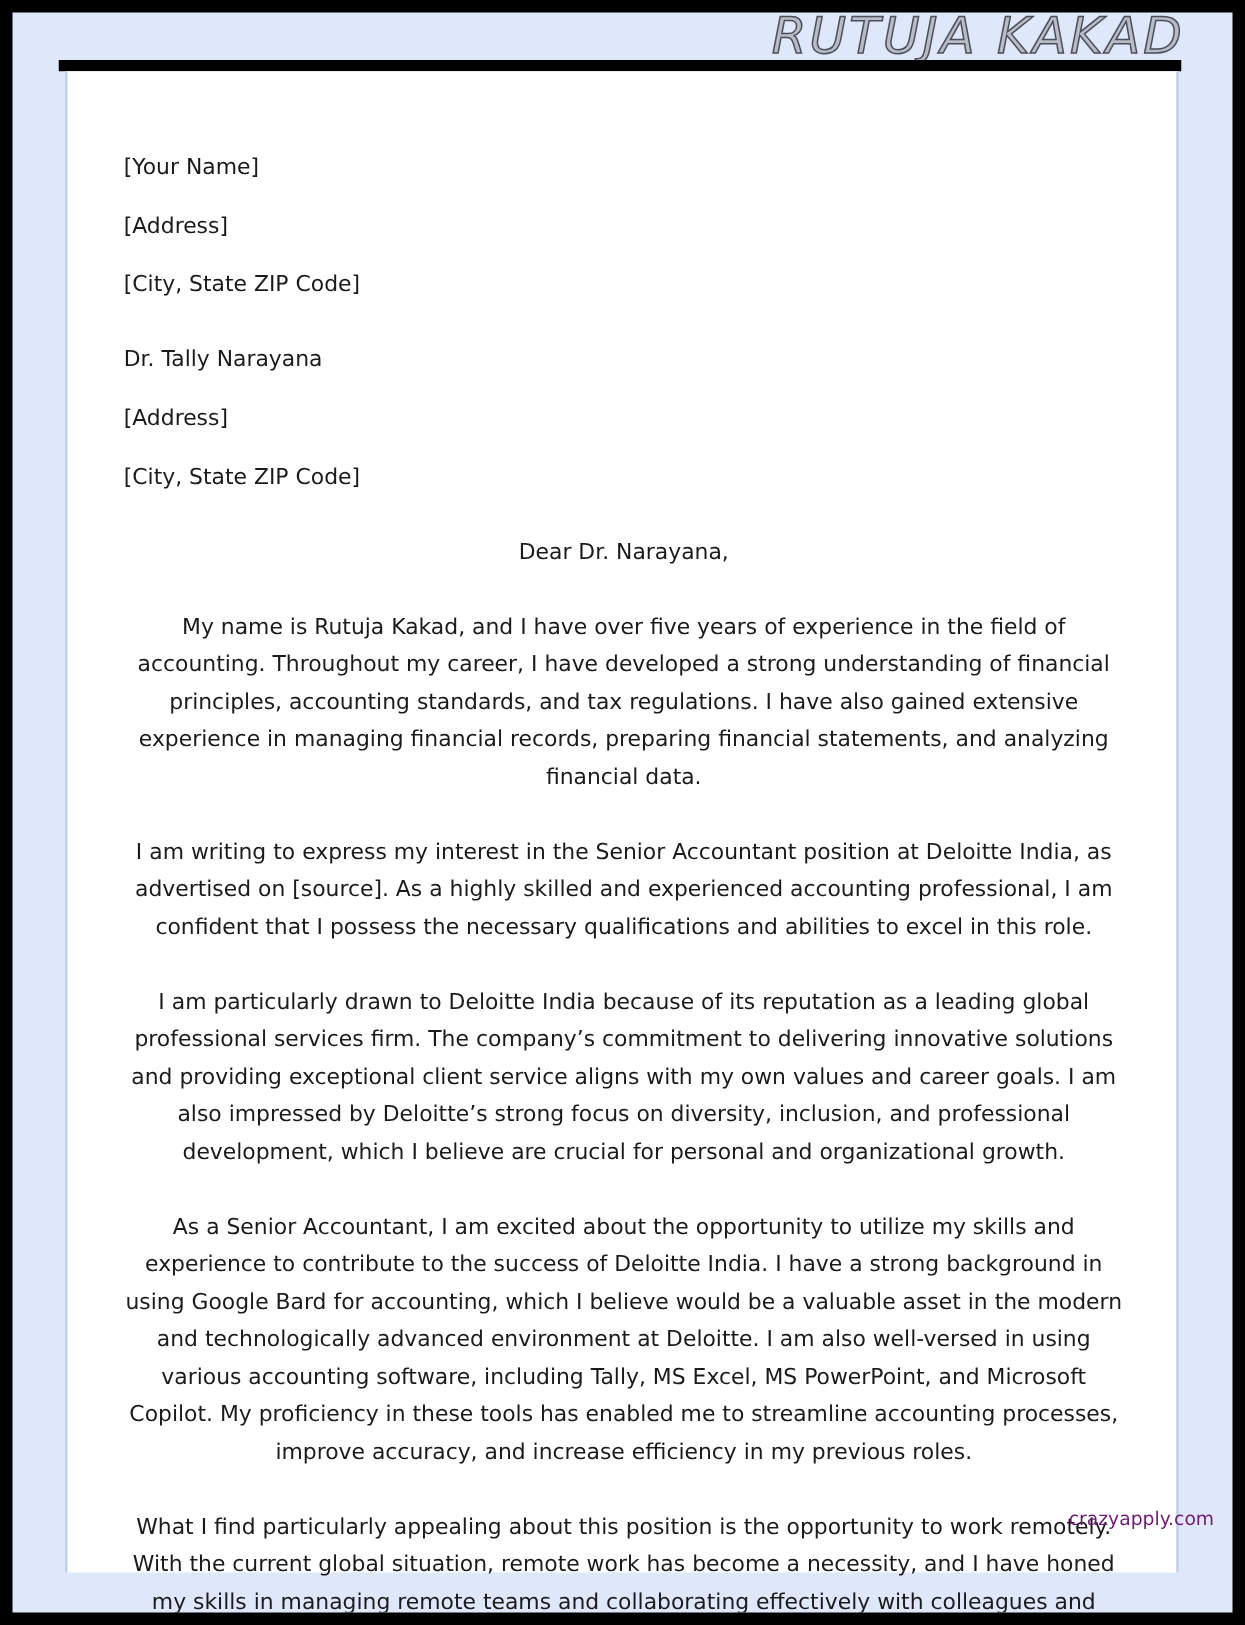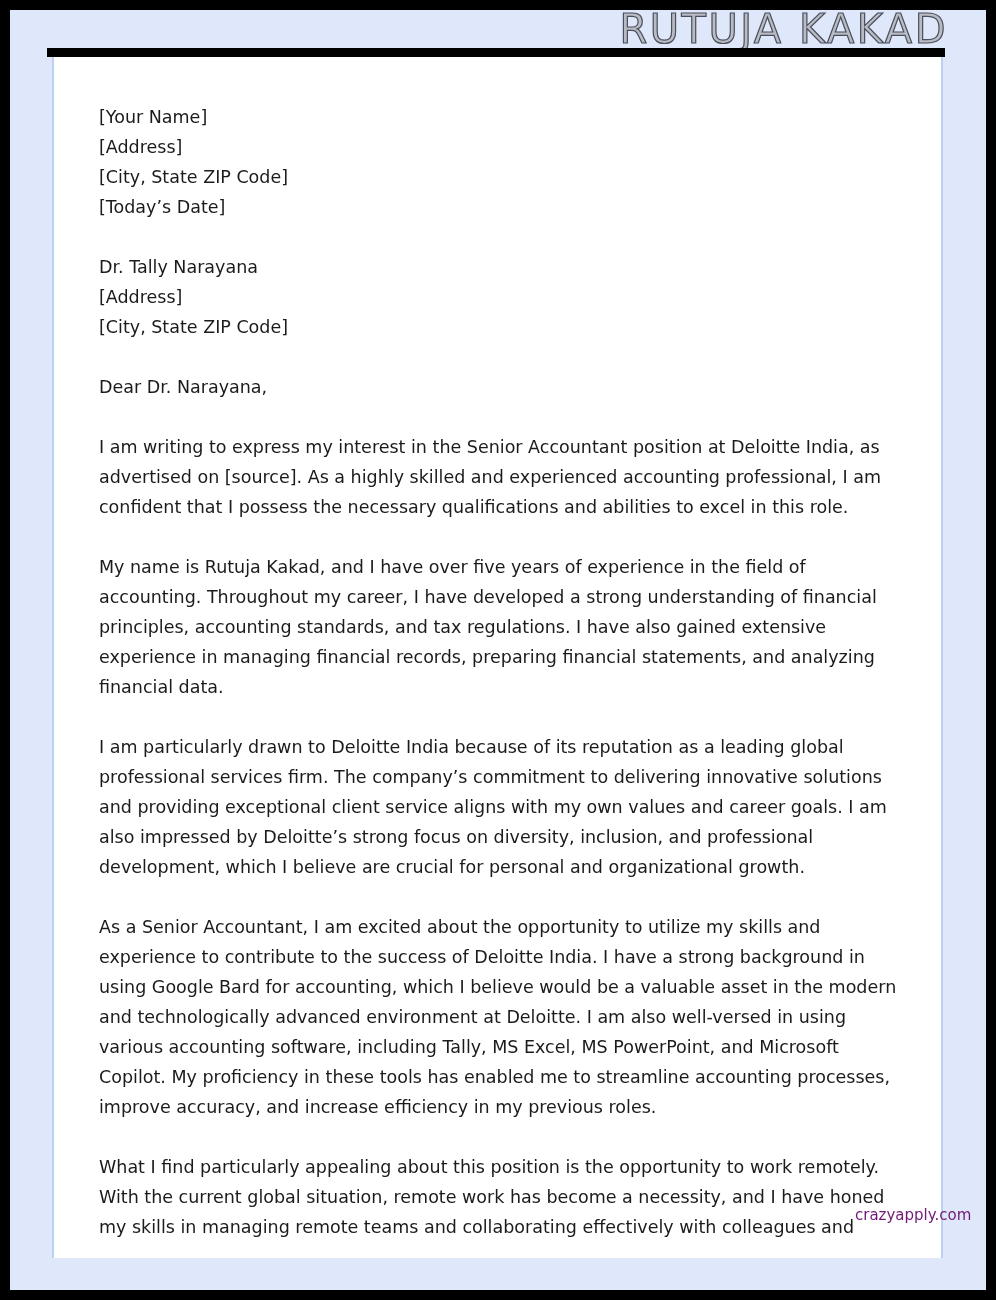--- a/index.html
+++ b/index.html
@@ -38,20 +38,21 @@
     right: 38px;
     top: -4px;
     font-family: "DejaVu Sans", sans-serif;
     font-size: 40px;
     font-weight: 400;
     letter-spacing: 2.5px;
     line-height: 46px;
     color: #b9bcc4;
     -webkit-text-stroke: 1.2px #4a4f5c;
     white-space: nowrap;
+    font-style: italic;
   }
 
   
   #header-rule {
     position: absolute;
     left: 37px;
     top: 38px;
     width: 898px;
     height: 9px;
     background: #000000;
@@ -76,30 +77,31 @@
     left: 89px;
     top: 92px;
     width: 800px;
     font-family: "DejaVu Sans", sans-serif;
     font-size: 17.5px;
     line-height: 30px;
     color: #1b1b1b;
   }
   .addr-line {
     white-space: nowrap;
+    margin-top: 17px;
   }
   .block {
     margin: 0 0 30px 0;
   }
   .block:last-child {
     margin-bottom: 0;
   }
   .para {
     margin: 0 0 30px 0;
-    text-align: left;
+    text-align: center;
   }
 
   
   #watermark {
     position: absolute;
     left: 845px;
     top: 1196px;
     font-family: "DejaVu Sans", sans-serif;
     font-size: 15px;
     line-height: 18px;
@@ -120,33 +122,32 @@
   <div id="header-rule"></div>
 
   <div id="letter-sheet"></div>
 
   <div id="letter-body">
 
     <div class="block">
       <div class="addr-line">[Your Name]</div>
       <div class="addr-line">[Address]</div>
       <div class="addr-line">[City, State ZIP Code]</div>
-      <div class="addr-line">[Today’s Date]</div>
     </div>
 
     <div class="block">
       <div class="addr-line">Dr. Tally Narayana</div>
       <div class="addr-line">[Address]</div>
       <div class="addr-line">[City, State ZIP Code]</div>
     </div>
 
     <p class="para">Dear Dr. Narayana,</p>
 
+    <p class="para">My name is Rutuja Kakad, and I have over five years of experience in the field of accounting. Throughout my career, I have developed a strong understanding of financial principles, accounting standards, and tax regulations. I have also gained extensive experience in managing financial records, preparing financial statements, and analyzing financial data.</p>
     <p class="para">I am writing to express my interest in the Senior Accountant position at Deloitte India, as advertised on [source]. As a highly skilled and experienced accounting professional, I am confident that I possess the necessary qualifications and abilities to excel in this role.</p>
-    <p class="para">My name is Rutuja Kakad, and I have over five years of experience in the field of accounting. Throughout my career, I have developed a strong understanding of financial principles, accounting standards, and tax regulations. I have also gained extensive experience in managing financial records, preparing financial statements, and analyzing financial data.</p>
     <p class="para">I am particularly drawn to Deloitte India because of its reputation as a leading global professional services firm. The company’s commitment to delivering innovative solutions and providing exceptional client service aligns with my own values and career goals. I am also impressed by Deloitte’s strong focus on diversity, inclusion, and professional development, which I believe are crucial for personal and organizational growth.</p>
     <p class="para">As a Senior Accountant, I am excited about the opportunity to utilize my skills and experience to contribute to the success of Deloitte India. I have a strong background in using Google Bard for accounting, which I believe would be a valuable asset in the modern and technologically advanced environment at Deloitte. I am also well-versed in using various accounting software, including Tally, MS Excel, MS PowerPoint, and Microsoft Copilot. My proficiency in these tools has enabled me to streamline accounting processes, improve accuracy, and increase efficiency in my previous roles.</p>
     <p class="para">What I find particularly appealing about this position is the opportunity to work remotely. With the current global situation, remote work has become a necessity, and I have honed my skills in managing remote teams and collaborating effectively with colleagues and</p>
 
   </div>
 
   <div id="watermark">crazyapply.com</div>
 
 </div>
 

